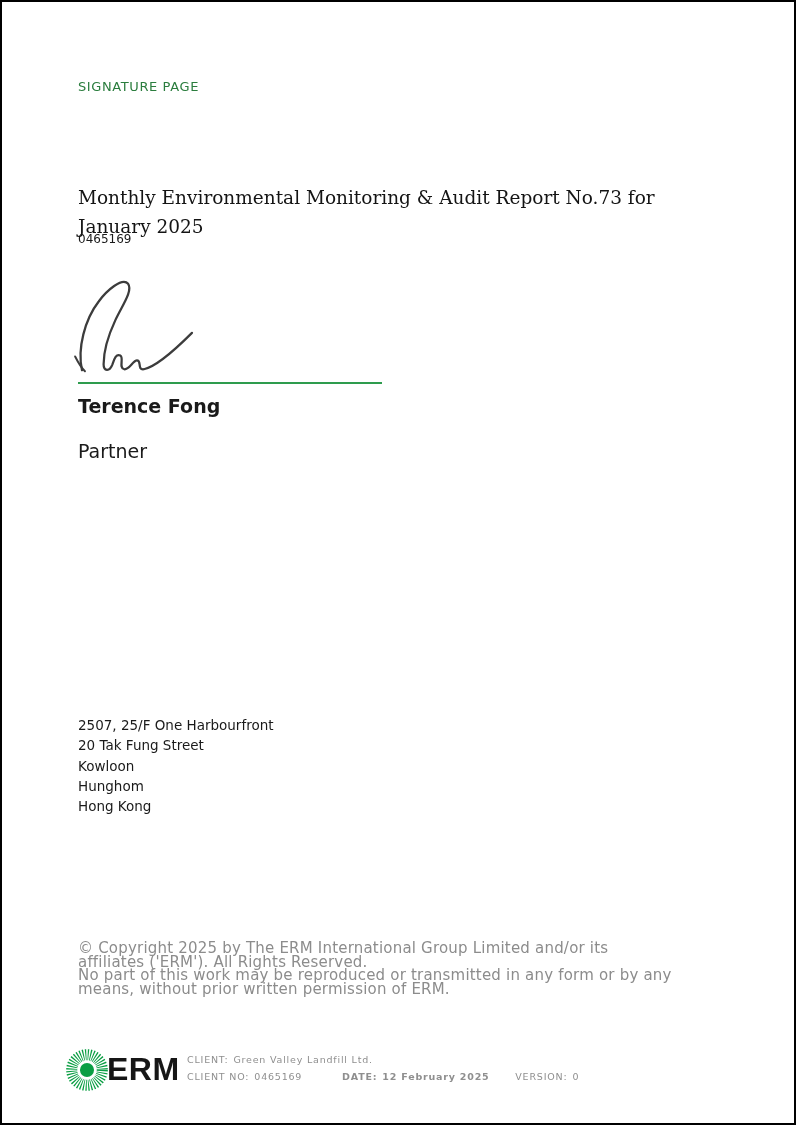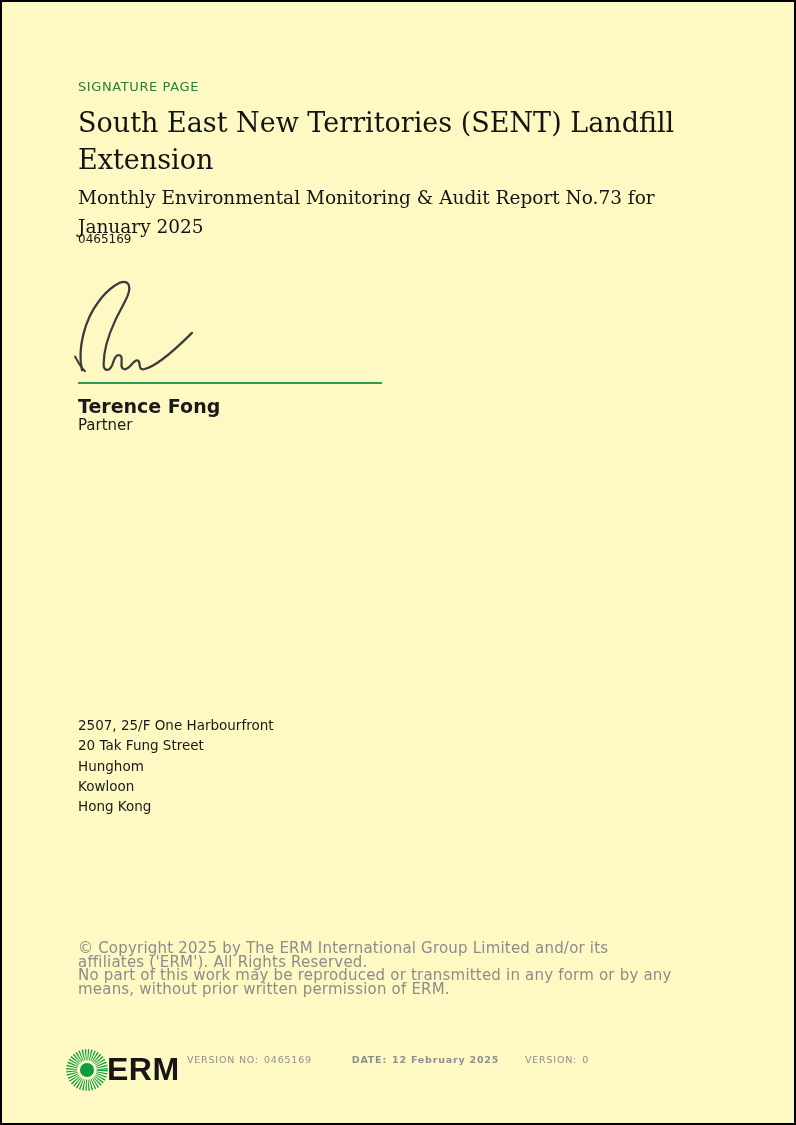--- a/index.html
+++ b/index.html
@@ -1,20 +1,20 @@
 <!DOCTYPE html>
 <html><head>
 <meta charset="utf-8">
 <style>
   html, body { margin: 0; padding: 0; background: #000; }
   .page {
     position: relative;
     width: 796px;
     height: 1125px;
-    background: #fef9c3;
+    background: #ffffff;
     border: 2px solid #000;
     box-sizing: border-box;
     overflow: hidden;
     font-family: "DejaVu Sans", sans-serif;
     color: #1a1a1a;
   }
   .section-label {
     position: absolute;
     left: 76px; top: 77px;
     font-size: 13px;
@@ -62,22 +62,22 @@
     border-top: 2.5px solid #2e9c4e;
   }
   .sig-name {
     position: absolute;
     left: 76px; top: 393px;
     font-size: 19px;
     font-weight: bold;
   }
   .sig-role {
     position: absolute;
-    left: 76px; top: 414px;
-    font-size: 15px;
+    left: 76px; top: 438px;
+    font-size: 19px;
   }
   .address {
     position: absolute;
     left: 76px; top: 713px;
     font-size: 13.5px;
     line-height: 20.3px;
   }
   .copyright {
     position: absolute;
     left: 76px; top: 940px;
@@ -116,61 +116,65 @@
   .footer-line2 .footer-item:nth-child(1) { margin-right: 36px; }
   .footer-line2 .footer-item:nth-child(2) { margin-right: 22px; font-weight: bold; }
 </style>
 </head>
 <body>
 
 <div class="page">
 
   <div class="section-label">SIGNATURE PAGE</div>
 
-  <h1 class="title">South East New Territories (SENT) Landfill Extension</h1>
 
   <h2 class="subtitle">Monthly Environmental Monitoring &amp; Audit Report No.73 for January 2025</h2>
 
   <div class="project-number">0465169</div>
 
   <svg class="signature-svg" viewBox="0 0 130 110" fill="none">
     <path d="M 10 98 C 5 76, 13 46, 27 28 C 35 17, 51 3, 57 10 C 62 17, 51 32, 44 47 C 37 62, 32 79, 32 92 C 32 99, 38 100, 41 92 C 43 86, 45 81, 49 83 C 53 85, 47 96, 53 97 C 58 98, 62 88, 66 88 C 71 88, 66 98, 73 97 C 83 95, 98 84, 122 60" stroke="#3c3c3c" stroke-width="2.3" stroke-linecap="round" fill="none"></path>
     <path d="M 3 84 C 6 90, 9 95, 13 99" stroke="#3c3c3c" stroke-width="2" stroke-linecap="round" fill="none"></path>
   </svg>
 
   <div class="sig-line"></div>
 
   <div class="sig-name">Terence Fong</div>
   <div class="sig-role">Partner</div>
 
   <div class="address">
     <div>2507, 25/F One Harbourfront</div>
     <div>20 Tak Fung Street</div>
+    <div>Kowloon</div>
     <div>Hunghom</div>
-    <div>Kowloon</div>
     <div>Hong Kong</div>
   </div>
 
   <div class="copyright">
     <div>© Copyright 2025 by The ERM International Group Limited and/or its affiliates ('ERM'). All Rights Reserved.</div>
     <div>No part of this work may be reproduced or transmitted in any form or by any means, without prior written permission of ERM.</div>
   </div>
 
   <div class="footer">
 
     <svg class="logo-mark" viewBox="0 0 54 54">
       <circle cx="27" cy="27" r="16.5" fill="none" stroke="#0a9e43" stroke-width="12" stroke-dasharray="1.15 1.45"></circle>
       <circle cx="27" cy="27" r="7.6" fill="#0a9e43"></circle>
     </svg>
     <div class="logo-text">ERM</div>
 
     <div class="footer-info">
+      <div class="footer-line1">
+        <span class="footer-item">
+          <span class="lbl">CLIENT:</span><span class="val">Green Valley Landfill Ltd.</span>
+        </span>
+      </div>
       <div class="footer-line2">
         <span class="footer-item">
-          <span class="lbl">VERSION NO:</span><span class="val">0465169</span>
+          <span class="lbl">CLIENT NO:</span><span class="val">0465169</span>
         </span>
         <span class="footer-item">
           <span class="lbl">DATE:</span><span class="val">12 February 2025</span>
         </span>
         <span class="footer-item">
           <span class="lbl">VERSION:</span><span class="val">0</span>
         </span>
       </div>
     </div>
   </div>

